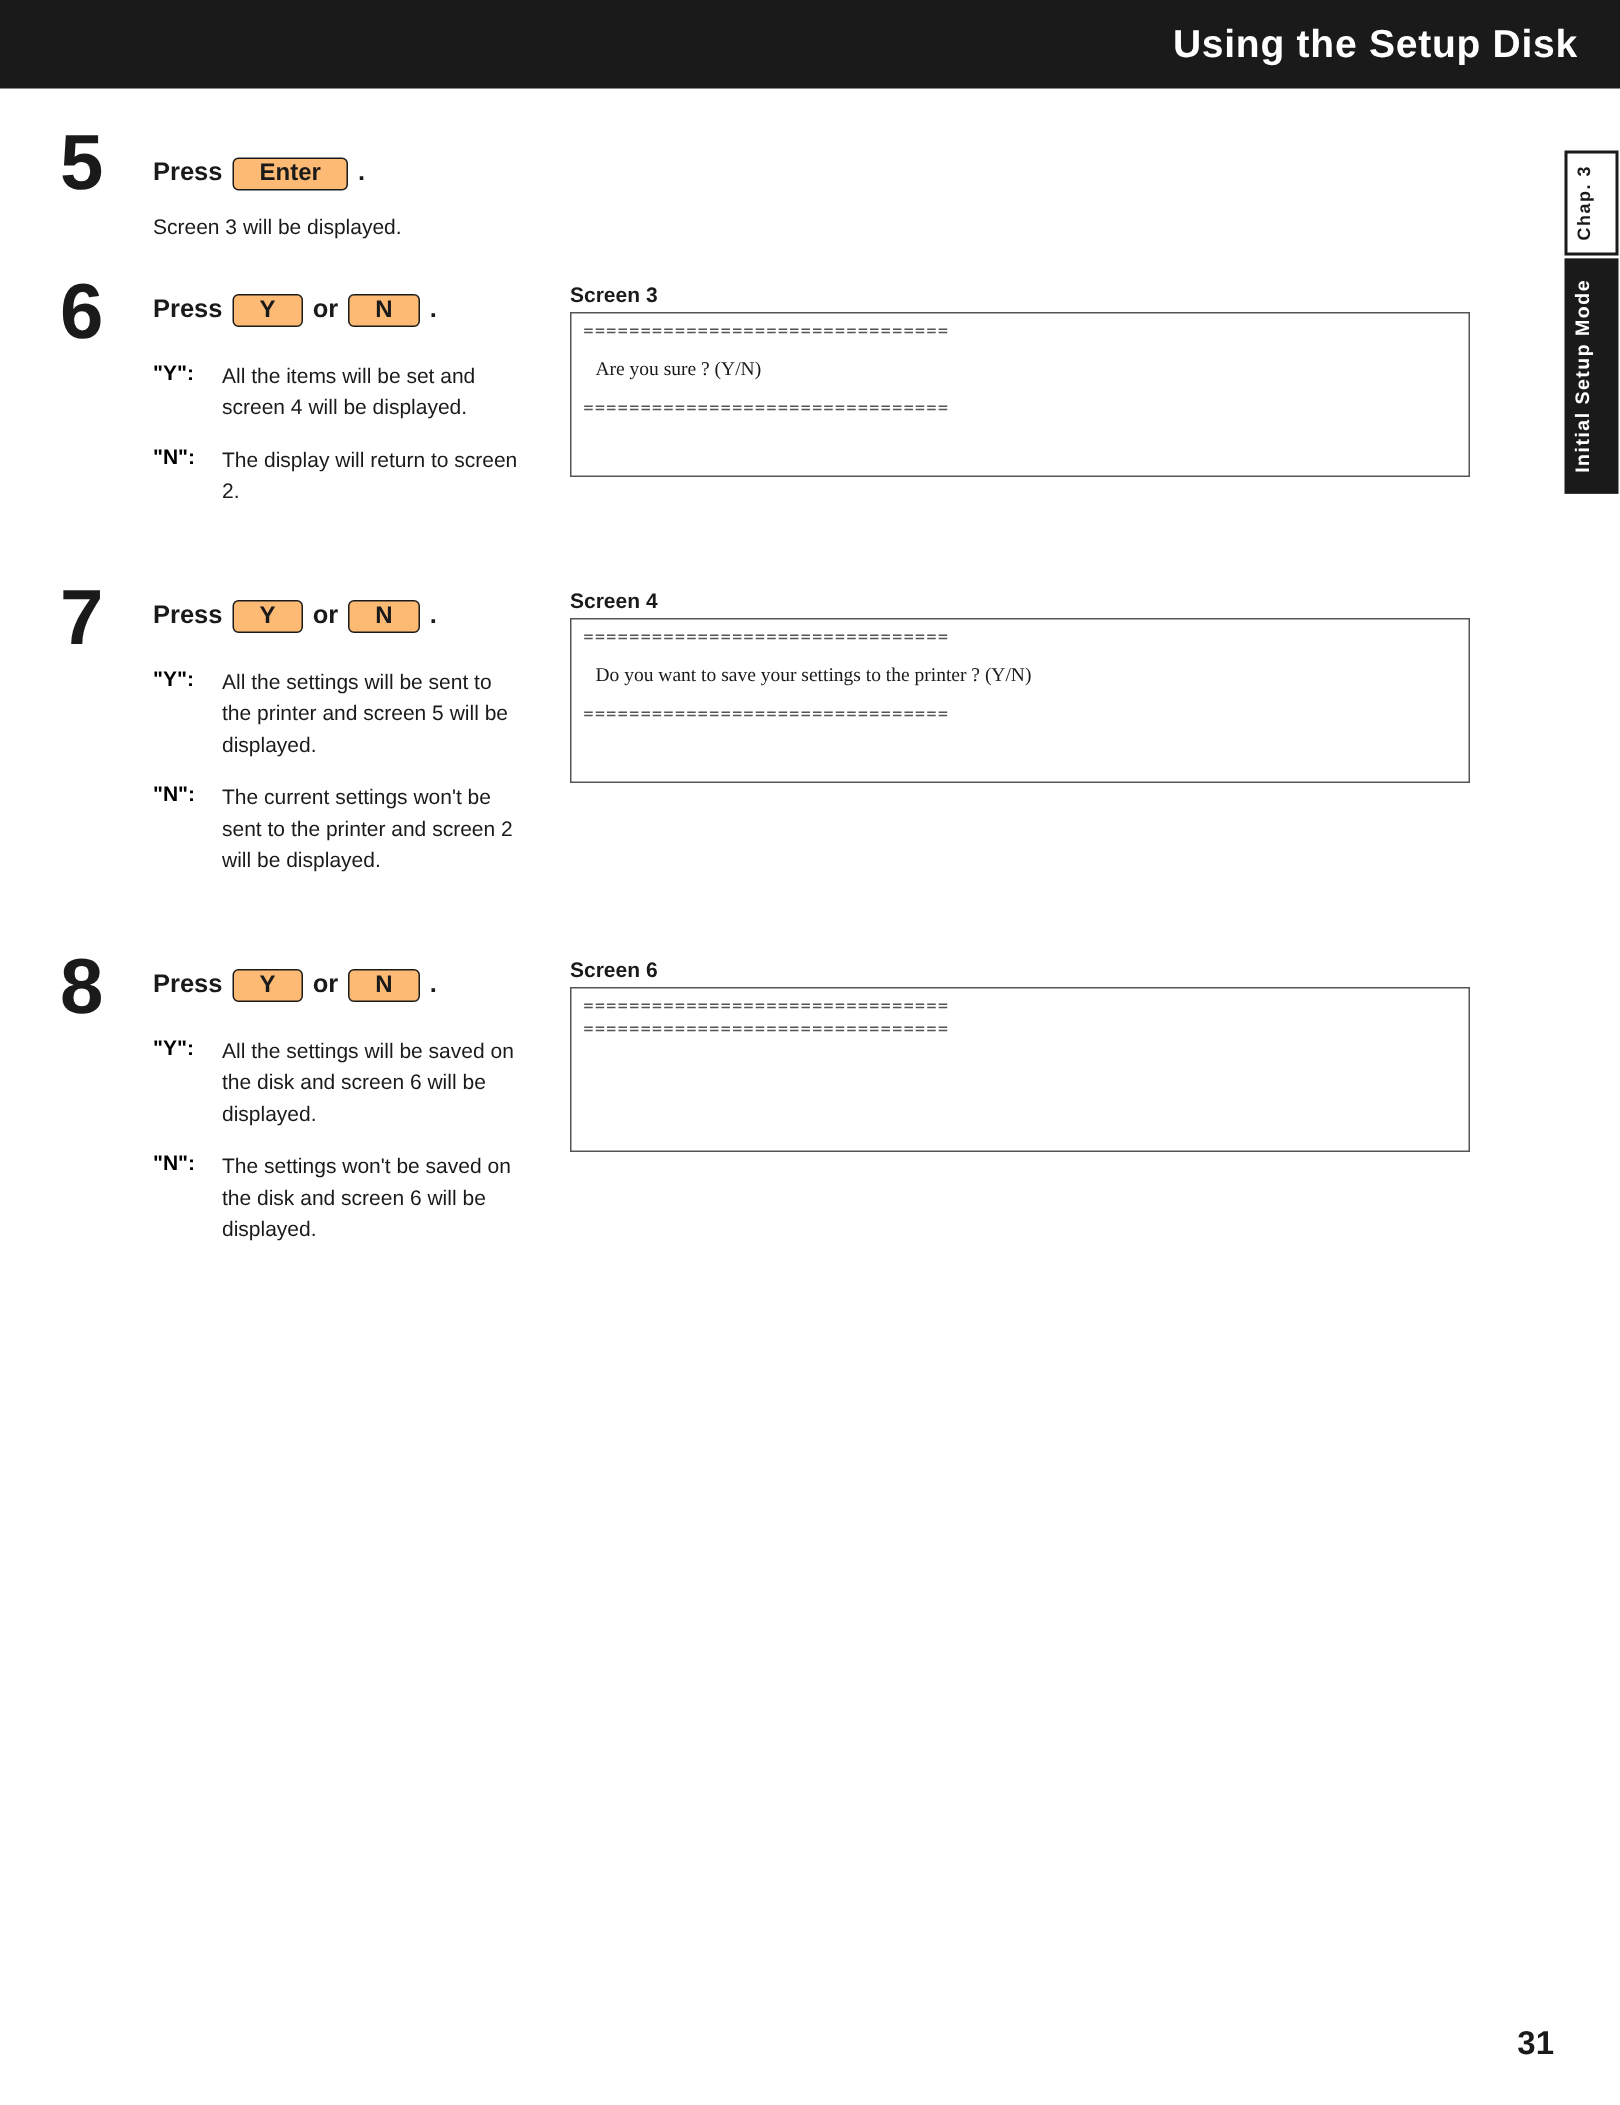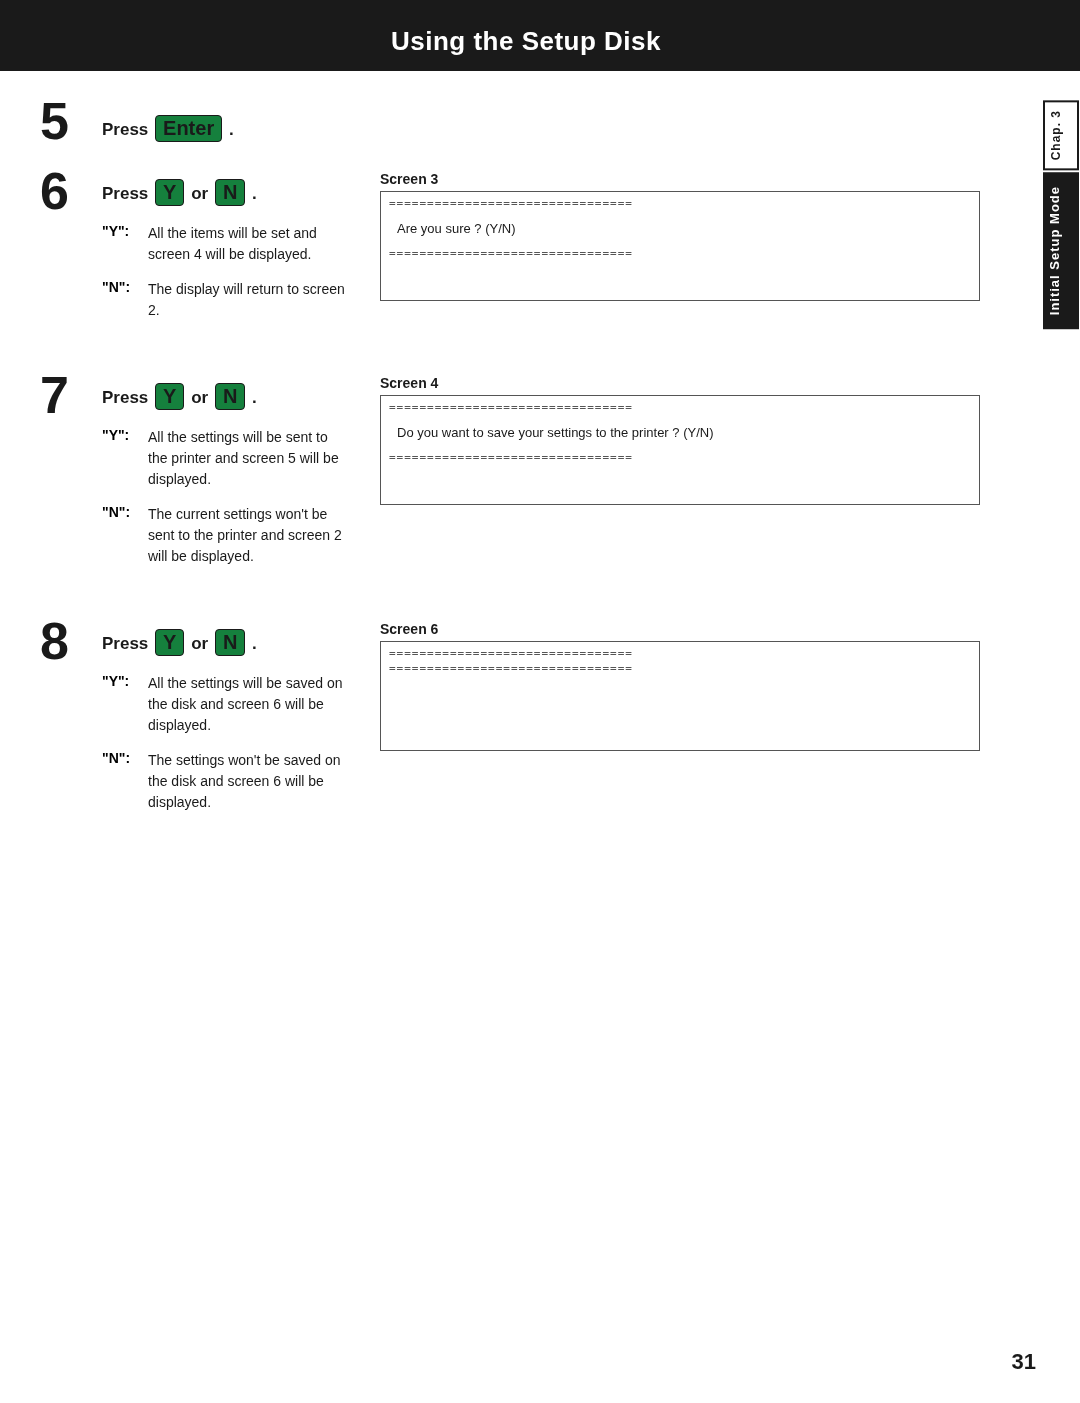--- a/index.html
+++ b/index.html
@@ -10,22 +10,22 @@
       width: 1080px;
       min-height: 1403px;
       position: relative;
       overflow-x: hidden;
     }
 
     
     .header-bar {
       background: #1a1a1a;
       color: #ffffff;
-      text-align: center;
-      padding: 26px 28px 14px 0;
+      text-align: right;
+      padding: 14px 28px 14px 0;
       font-size: 26px;
       font-weight: bold;
       letter-spacing: 0.5px;
     }
 
     .side-tab-wrapper {
       position: absolute;
       right: 0;
       top: 100px;
       width: 38px;
@@ -89,24 +89,24 @@
       font-size: 17px;
       font-weight: bold;
       padding-top: 8px;
       color: #1a1a1a;
     }
 
     .key-box {
       display: inline-block;
       border: 1.5px solid #1a1a1a;
       border-radius: 4px;
-      padding: 1px 7px;
-      font-size: 20px;
-      font-weight: bold;
-      background: #15803d;
+      padding: 1px 17px;
+      font-size: 16px;
+      font-weight: bold;
+      background: #fdba74;
       margin: 0 2px;
     }
 
     .step-detail {
       margin-left: 62px;
       margin-bottom: 8px;
       font-size: 14px;
       color: #1a1a1a;
       line-height: 1.5;
     }
@@ -179,21 +179,21 @@
       padding: 6px 8px 2px 8px;
       font-family: monospace;
       line-height: 1;
       word-break: break-all;
     }
 
     .screen-text {
       padding: 10px 16px;
       font-size: 13px;
       color: #1a1a1a;
-      font-family: Liberation Sans, sans-serif;
+      font-family: Liberation Serif, serif;
     }
 
     .screen-dashes-bottom {
       color: #555;
       font-size: 11px;
       letter-spacing: 1px;
       padding: 2px 8px 6px 8px;
       font-family: monospace;
       line-height: 1;
       word-break: break-all;
@@ -236,20 +236,21 @@
 <div class="main-content">
 
   <div class="step5-row">
     <span class="step-number">5</span>
     <span class="step-instruction">
       <span>Press</span>
       <span class="key-box">Enter</span>
       <span>.</span>
     </span>
   </div>
+  <div class="step-detail">Screen 3 will be displayed.</div>
 
   <div class="step-divider"></div>
 
   <div class="two-col">
     <div class="col-left">
       <div class="step-row">
         <span class="step-number">6</span>
         <span class="step-instruction">
           <span>Press</span>
           <span class="key-box">Y</span>

